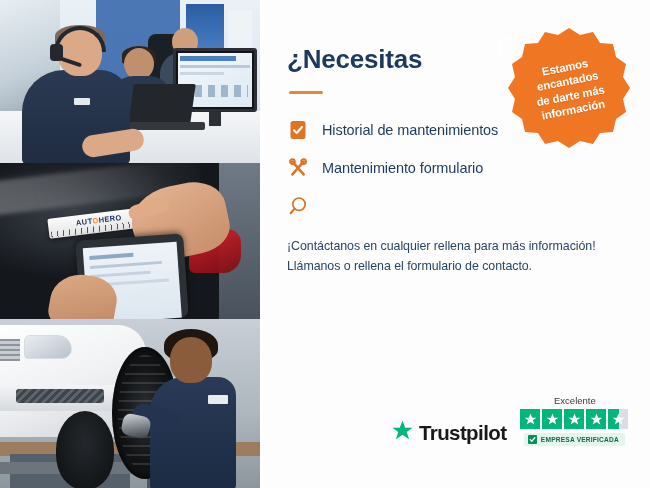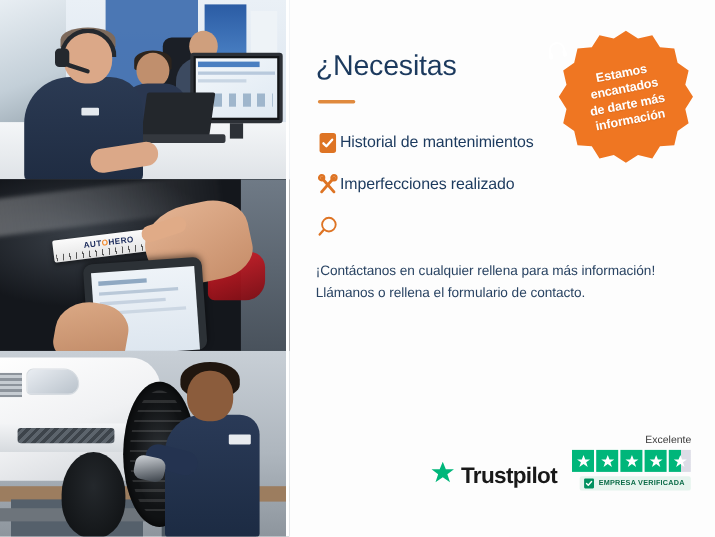--- a/index.html
+++ b/index.html
@@ -325,35 +325,36 @@
 
   
   .content {
     position:relative;
     flex:1;
     padding:44px 0 0 24px;
   }
   .headline {
     font-size:26px;
     line-height:1.18;
-    font-weight:400;
+    font-weight:700;
     color:#1c3a5e;
     letter-spacing:-.2px;
   }
   .rule {
     width:34px; height:3px;
     background:#e08a3e;
     border-radius:2px;
     margin:16px 0 20px 2px;
   }
 
   .features { list-style:none; }
   .feature {
     display:flex;
     align-items:center;
+    gap:13px;
     height:32px;
     margin-bottom:6px;
     text-align:center;
   }
   .feature .ic {
     width:22px; height:22px;
     flex:0 0 22px;
     display:flex; align-items:center; justify-content:center;
     color:#de7424;
   }
@@ -402,21 +403,21 @@
     bottom:42px;
     display:flex;
     align-items:flex-end;
     gap:14px;
   }
   .tp-logo { display:flex; align-items:center; gap:5px; }
   .tp-word {
     font-size:20.5px; font-weight:700; color:#191919;
     letter-spacing:-.6px;
   }
-  .tp-right { display:flex; flex-direction:column; align-items:flex-end; }
+  .tp-right { display:flex; flex-direction:column; align-items:center; }
   .tp-excelente {
     font-size:9.5px; color:#3a3a3a; margin-bottom:3px; padding-left:1px;
   }
   .tp-stars { display:flex; gap:2px; }
   .tp-star {
     width:20px; height:20px;
     background:#00b67a;
     display:flex; align-items:center; justify-content:center;
   }
   .tp-star.half { background:linear-gradient(90deg,#00b67a 56%,#dcdce6 56%); }
@@ -552,21 +553,21 @@
         <span class="ic">
           <svg width="20" height="20" viewBox="0 0 20 20">
             <g stroke="#de7424" stroke-width="2.6" stroke-linecap="round">
               <path d="M4.4 3.6 L15.6 16.4"></path>
               <path d="M15.6 3.6 L4.4 16.4"></path>
             </g>
             <circle cx="4.4" cy="3.6" r="2.3" fill="none" stroke="#de7424" stroke-width="2.1"></circle>
             <circle cx="15.6" cy="3.6" r="2.3" fill="none" stroke="#de7424" stroke-width="2.1"></circle>
           </svg>
         </span>
-        <span class="lbl">Imperfecciones realizado</span>
+        <span class="lbl">Mantenimiento formulario</span>
       </li>
 
       <li class="feature">
         <span class="ic">
           <svg width="20" height="20" viewBox="0 0 20 20">
             <circle cx="11" cy="8.2" r="6.2" fill="none" stroke="#de7424" stroke-width="1.7"></circle>
             <path d="M6.4 12.9 L2.6 17.2" stroke="#de7424" stroke-width="2.1" stroke-linecap="round"></path>
           </svg>
         </span>
       </li>

